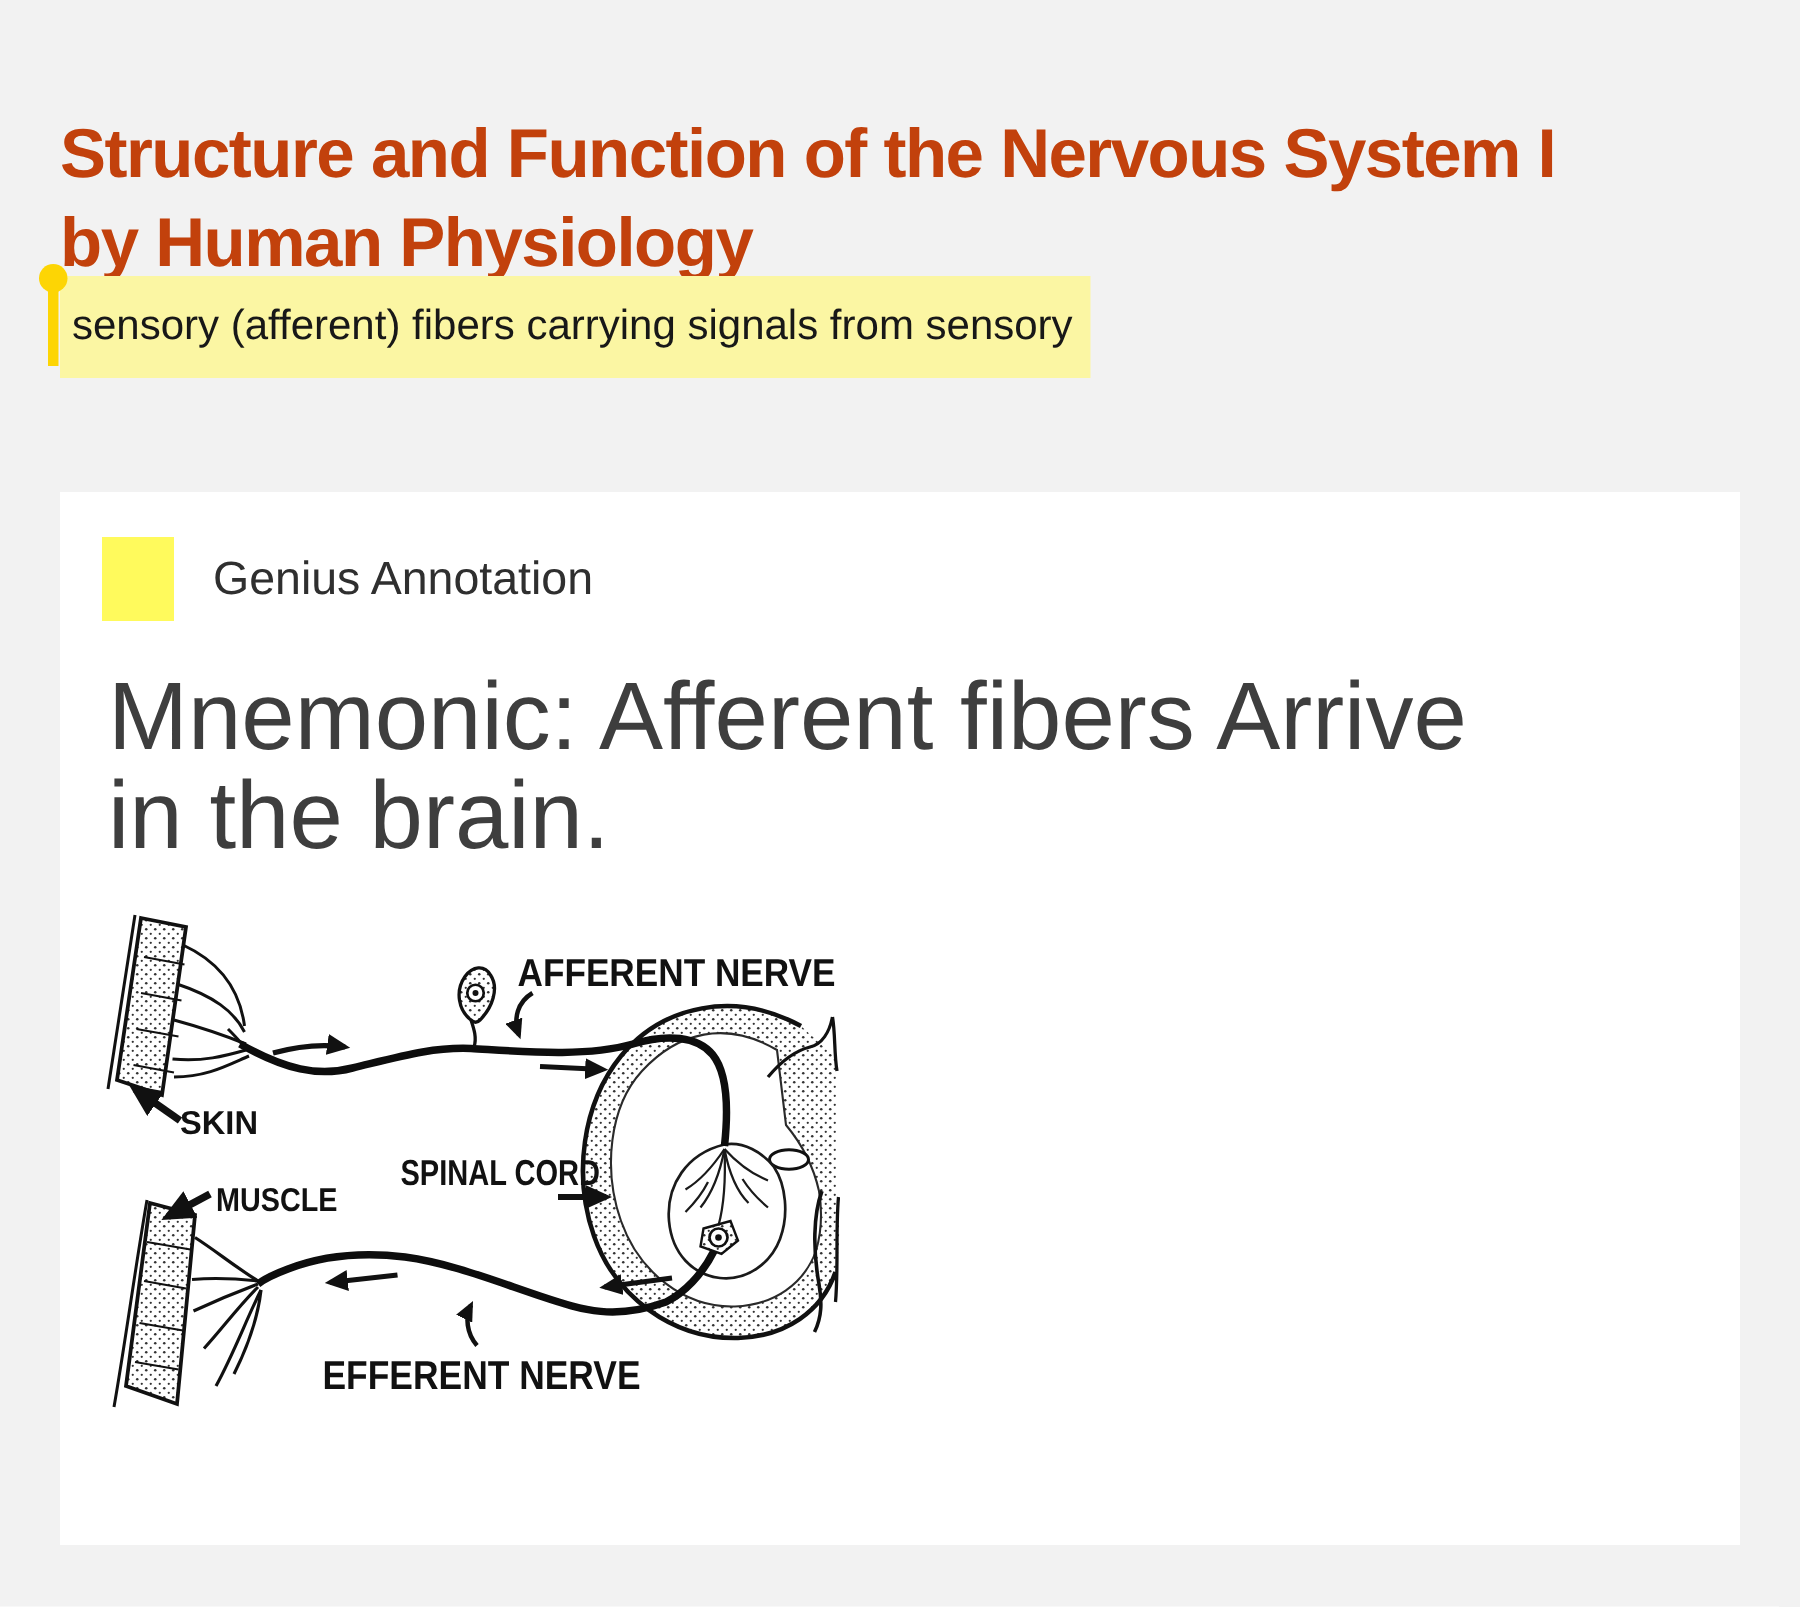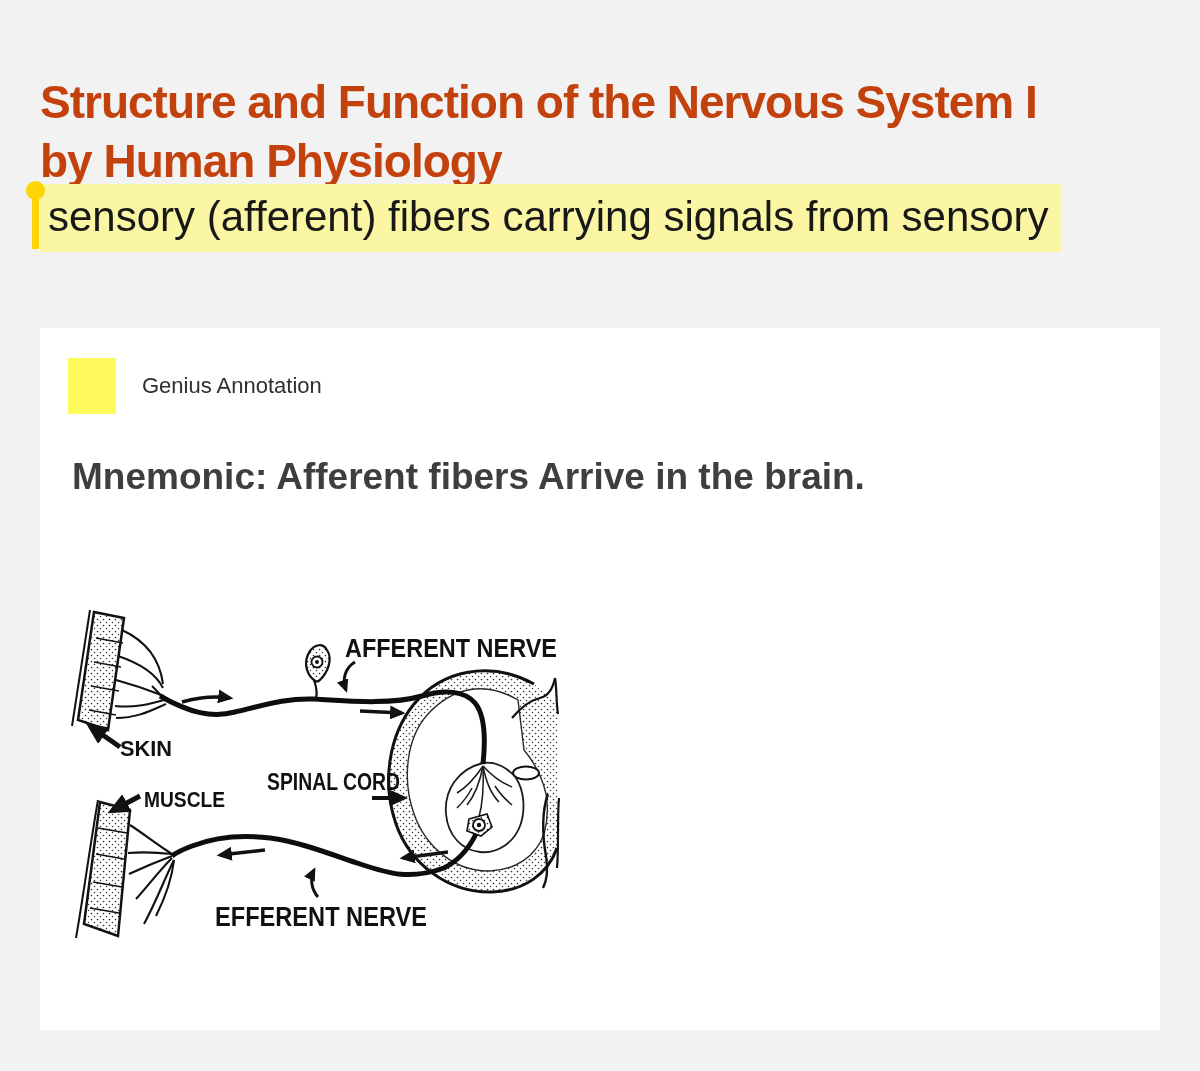--- a/index.html
+++ b/index.html
@@ -23,21 +23,21 @@
     font-size:46px;
     font-weight:700;
     letter-spacing:-1px;
     line-height:59px;
     color:#c2410c;
     margin-top:35px;
   }
   .lyric{
     position:absolute;
     left:40px; top:184px;
-    font-size:42px;
+    font-size:28px;
     color:#181818;
     line-height:52px;
   }
   .lyric-line{margin-bottom:6px; white-space:nowrap;}
   .lyric-line mark{
     background:var(--hl);
     color:#181818;
     padding:7px 12px 9px 8px;
     display:inline-block;
   }
@@ -60,29 +60,29 @@
     display:flex;
     align-items:center;
   }
   .genius-square{
     width:48px;height:56px;
     background:var(--gsq);
     display:inline-block;
   }
   .annot-header-label{
     margin-left:26px;
-    font-size:22px;
+    font-size:31px;
     color:#2f2f2f;
   }
   .mnemonic{
     position:absolute;
     left:32px; top:116px;
     width:945px;
-    font-size:37px;
-    font-weight:700;
+    font-size:64px;
+    font-weight:400;
     line-height:66px;
     color:#3e3e3e;
   }
   .diagram{
     position:absolute;
     left:20px; top:278px;
   }
   .diagram text{
     font-family:"Liberation Sans", sans-serif;
     font-weight:700;

